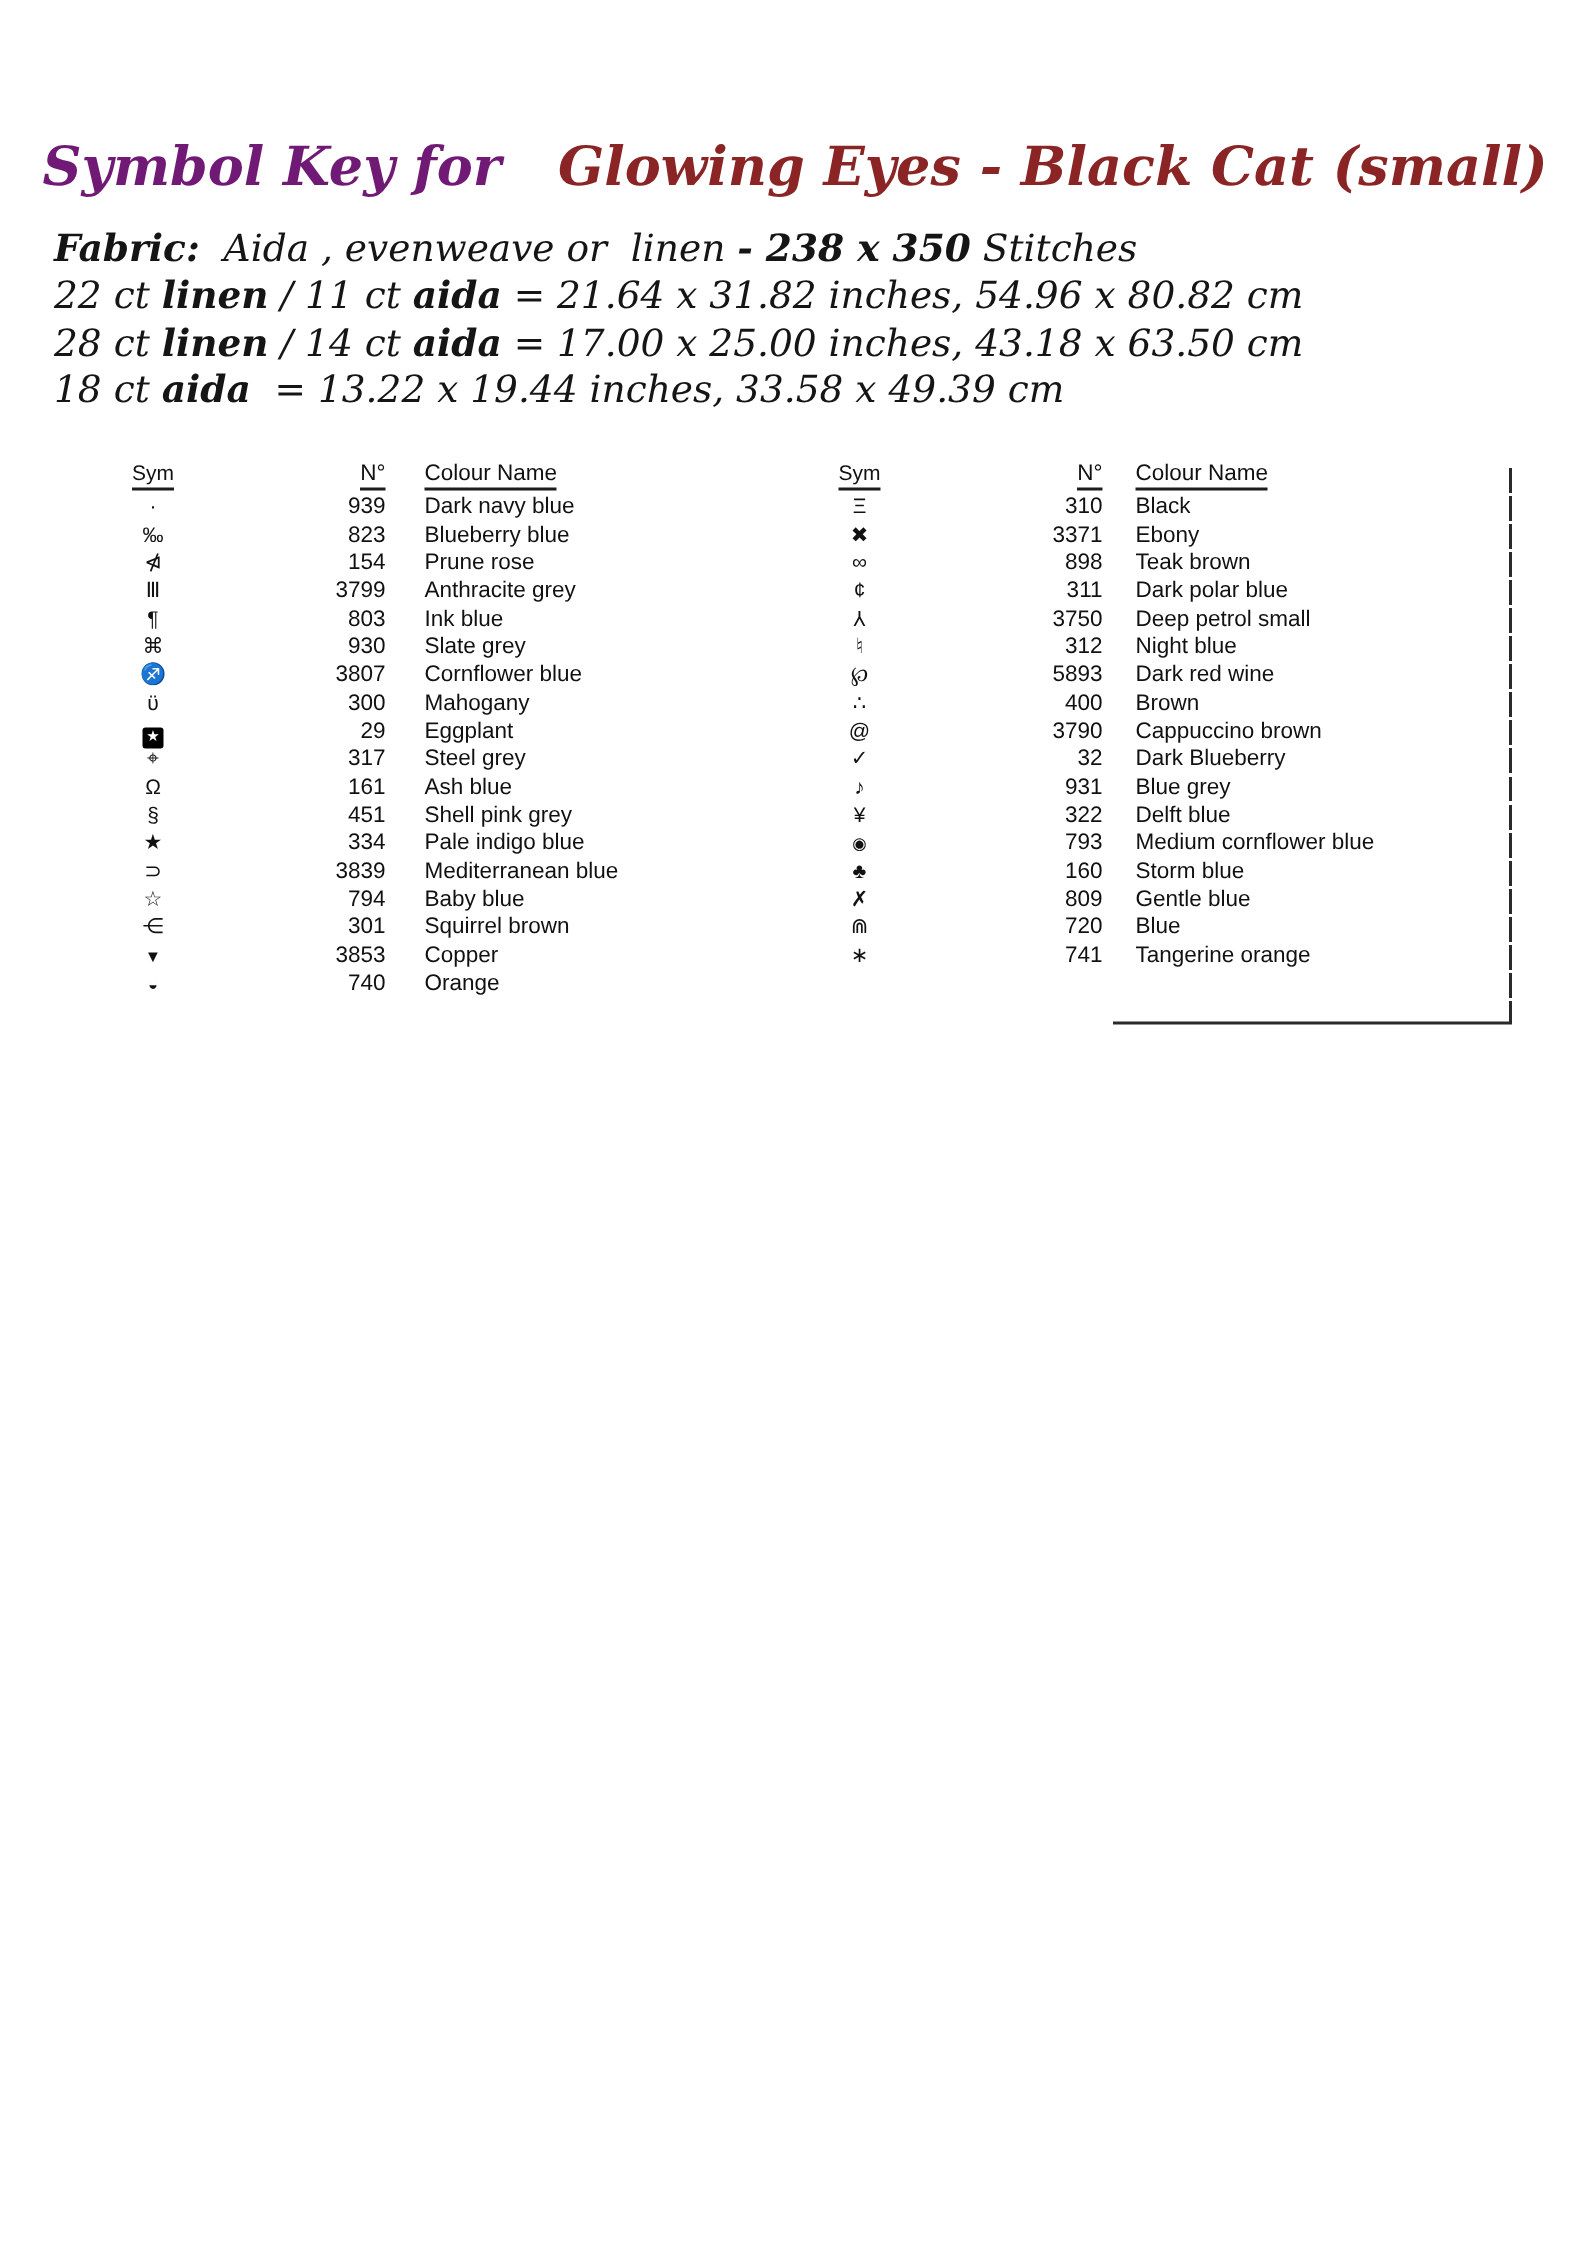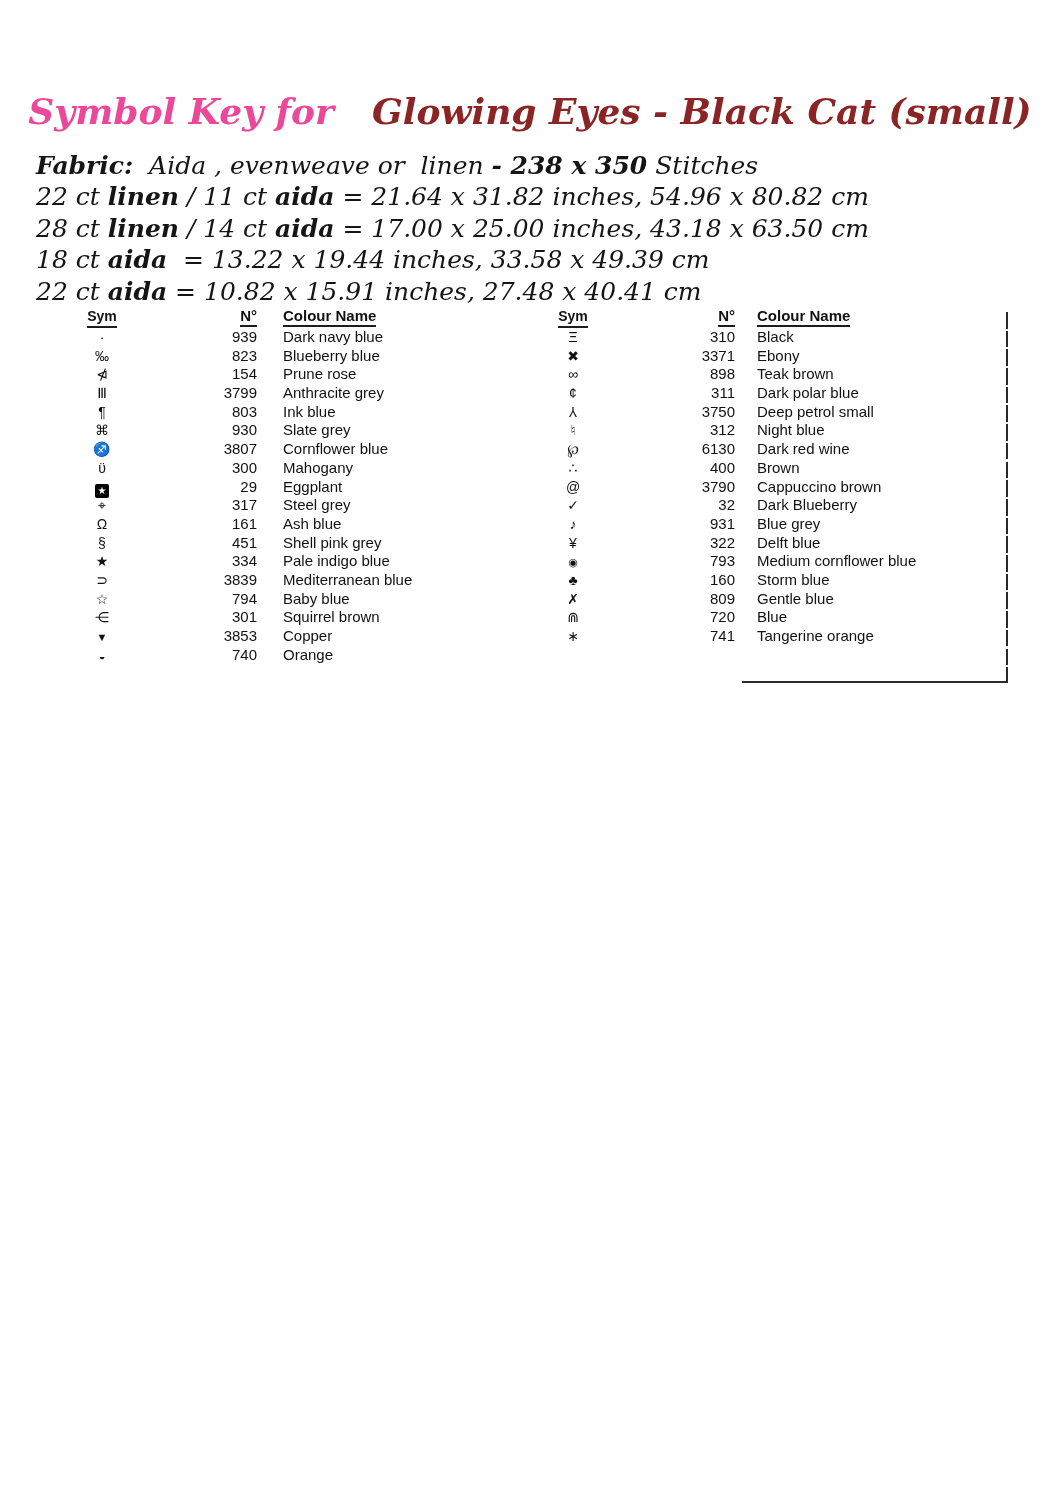--- a/index.html
+++ b/index.html
@@ -14,40 +14,40 @@
   .page { position:absolute; inset:0; }
 
   
   .title {
     position:absolute; top:90px; left:0; width:100%;
     text-align:center; white-space:nowrap;
     font-family:"DejaVu Serif", serif;
     font-style:italic; font-weight:bold;
     font-size:36px;
   }
-  .title .prefix { color:#ec4899;text-align:center; }
+  .title .prefix { color:#701a75;text-align:center; }
   .title .name  { margin-left:38px;font-style:italic; }
 
   
   .fabric {
     position:absolute; left:36px; top:150px;
     font-family:"DejaVu Serif", serif;
     font-style:italic;
     font-size:25px; line-height:31.4px;
     color:#151515;
   }
   .fabric span { white-space:pre;margin-top:48px; }
   .fabric .b { font-weight:bold; }
 
   
   .tbl { position:absolute; top:306px; }
   .tbl-left  { left:70px;  width:440px; }
   .tbl-right { left:543px; width:450px; }
   .trow { display:flex; height:18.7px; line-height:18.7px; font-size:15px; align-items:baseline; }
-  .thead { height:22px; line-height:19px; font-weight:bold; }
+  .thead { height:22px; line-height:19px; font-weight:normal; }
   .thead .hd { border-bottom:2px solid #1c1c1c; display:inline-block; }
   .c-sym  { width:64px; text-align:center; font-size:14px; }
   .tbl-right .c-sym { width:60px; }
   .c-num  { width:123px; text-align:right; }
   .tbl-right .c-num { width:132px; }
   .c-name { padding-left:26px; }
   .tbl-right .c-name { padding-left:22px; }
 
   .sym-boxed {
     display:inline-block; width:14px; height:14px; line-height:14px;
@@ -73,21 +73,20 @@
 
   <div class="title">
     <span class="prefix">Symbol Key for</span><span class="name" style="color: rgb(139, 37, 37);">Glowing Eyes - Black Cat (small)</span>
   </div>
 
   <div class="fabric" id="fabric-block">
       <div><span class="b">Fabric:</span><span>  Aida , evenweave or  linen </span><span class="b">- 238 x 350</span><span> Stitches</span></div>
       <div><span>22 ct </span><span class="b">linen</span><span> / 11 ct </span><span class="b">aida</span><span> = 21.64 x 31.82 inches, 54.96 x 80.82 cm</span></div>
       <div><span>28 ct </span><span class="b">linen</span><span> / 14 ct </span><span class="b">aida</span><span> = 17.00 x 25.00 inches, 43.18 x 63.50 cm</span></div>
       <div><span>18 ct </span><span class="b">aida</span><span>  = 13.22 x 19.44 inches, 33.58 x 49.39 cm</span></div>
-      <div><span>22 ct </span><span class="b">aida</span><span> = 10.82 x 15.91 inches, 27.48 x 40.41 cm</span></div>
     </div>
 
   <div class="tbl tbl-left" id="tbl-left">
     <div class="trow thead">
       <div class="c-sym"><span class="hd">Sym</span></div>
       <div class="c-num"><span class="hd">N°</span></div>
       <div class="c-name"><span class="hd">Colour Name</span></div>
     </div>
   <div class="trow">
         <div class="c-sym"><span>·</span></div>
@@ -212,21 +211,21 @@
         <div class="c-num">3750</div>
         <div class="c-name">Deep petrol small</div>
       </div>
       <div class="trow">
         <div class="c-sym"><span>♮</span></div>
         <div class="c-num">312</div>
         <div class="c-name">Night blue</div>
       </div>
       <div class="trow">
         <div class="c-sym"><span>℘</span></div>
-        <div class="c-num">6130</div>
+        <div class="c-num">5893</div>
         <div class="c-name">Dark red wine</div>
       </div>
       <div class="trow">
         <div class="c-sym"><span>∴</span></div>
         <div class="c-num">400</div>
         <div class="c-name">Brown</div>
       </div>
       <div class="trow">
         <div class="c-sym"><span>@</span></div>
         <div class="c-num">3790</div>

